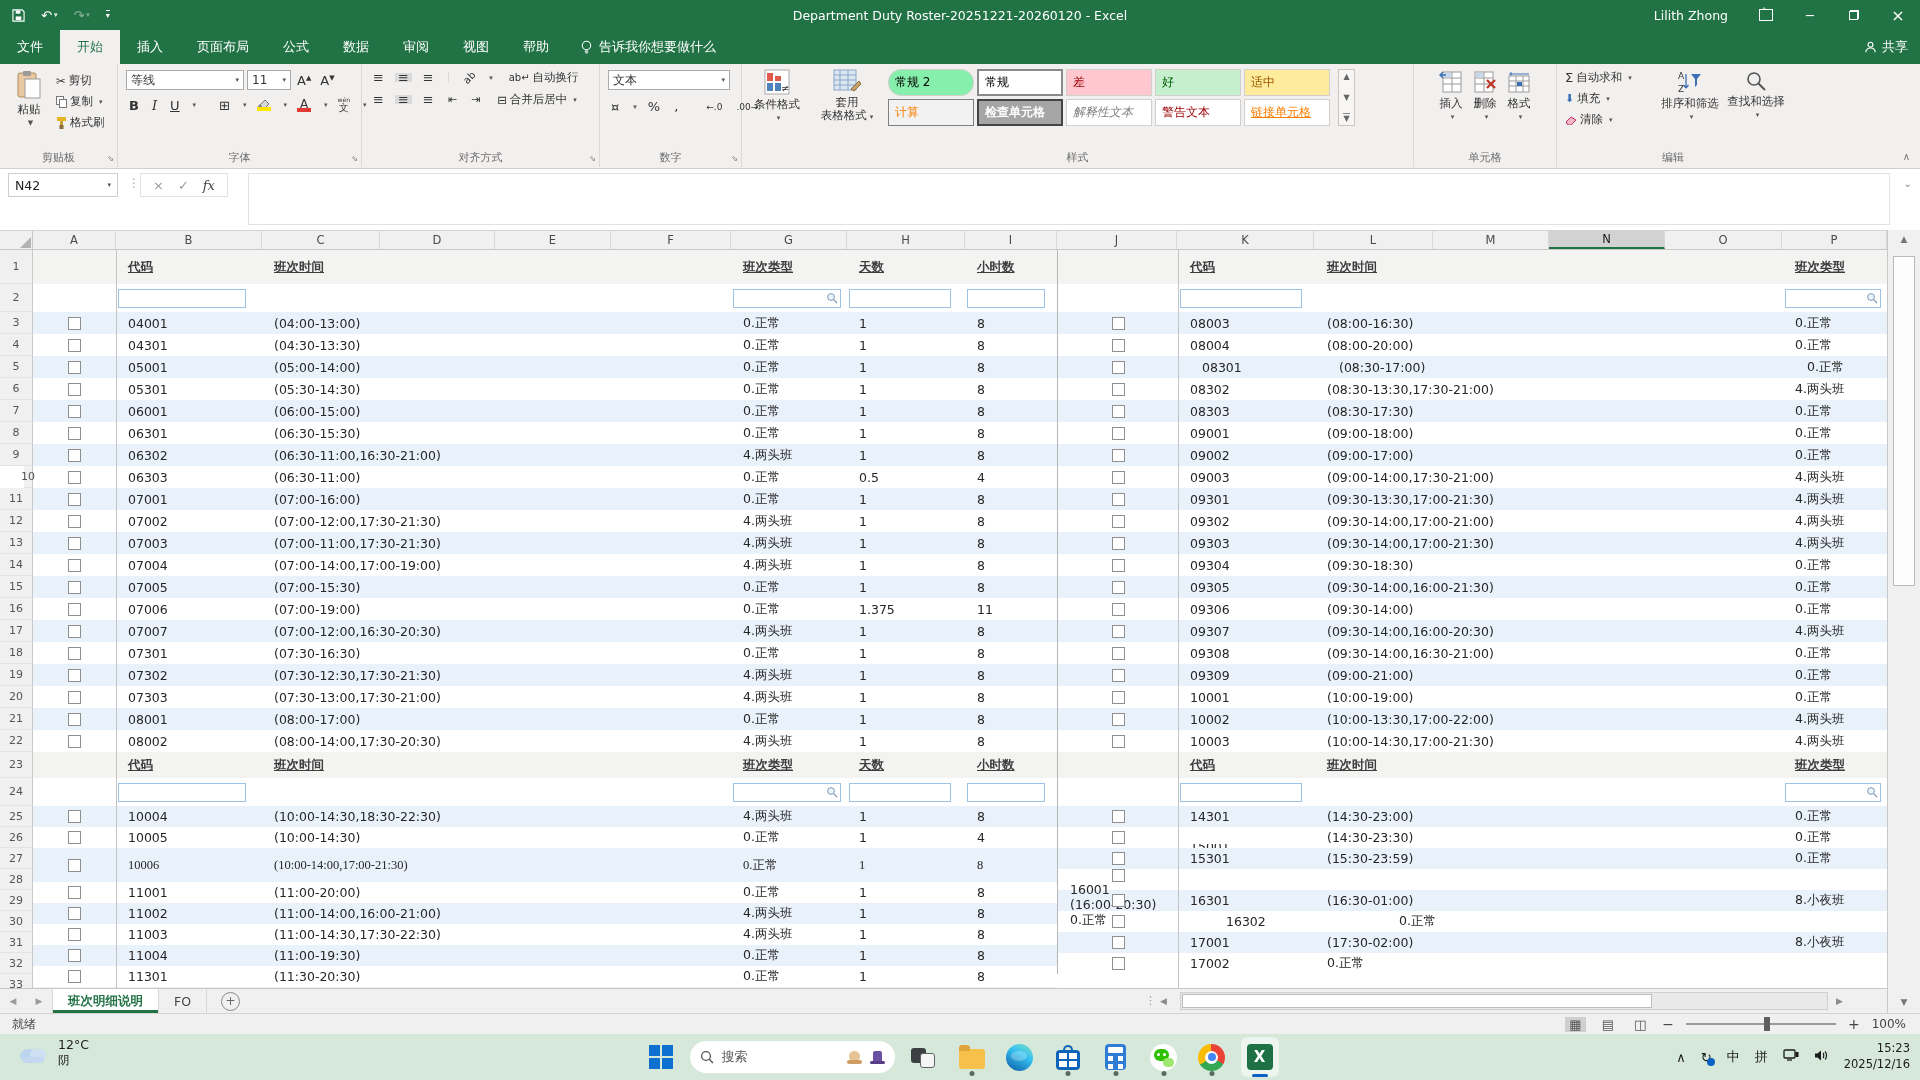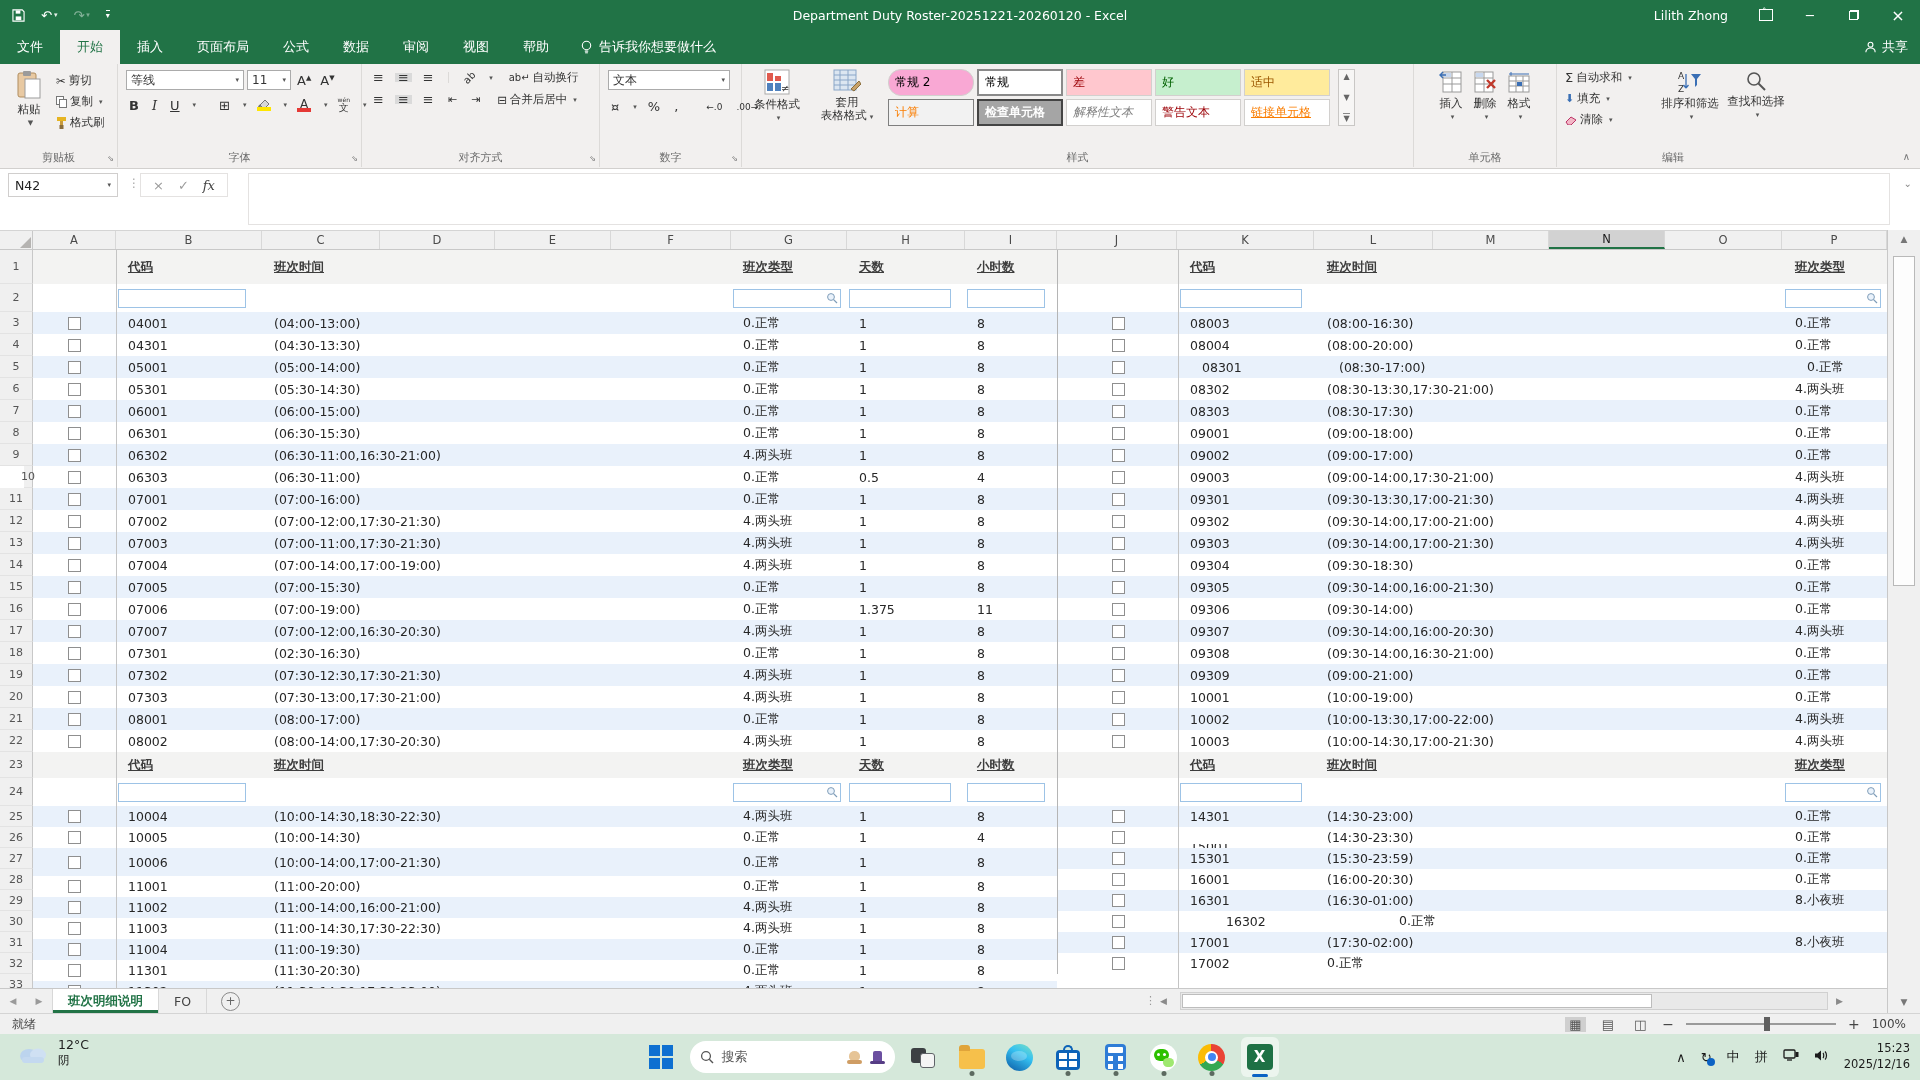--- a/index.html
+++ b/index.html
@@ -370,21 +370,21 @@
       </div>
       <div class="rbtn" style="width:66px;">
         <svg width="28" height="24" viewBox="0 0 28 24">
             <rect x="1" y="1" width="22" height="20" fill="#dce6f1" stroke="#8aa6c8"></rect>
             <path d="M1 6h22M1 11h22M1 16h22M7 1v20M15 1v20" stroke="#8aa6c8" fill="none"></path>
             <path d="M18 20 26 12l2 3-7 7z" fill="#c8a26a" stroke="#8a6d3b"></path>
           </svg>
         <span><span>套用</span><br><span>表格格式</span><span class="caret">▾</span></span>
       </div>
       <div id="gallery">
-          <div class="tile" style="background: #f9a8d4; color: rgb(0, 0, 0); border-radius: 13px;">常规 2</div>
+          <div class="tile" style="background: #86efac; color: rgb(0, 0, 0); border-radius: 13px;">常规 2</div>
           <div class="tile sel" style="background: rgb(255, 255, 255); color: rgb(0, 0, 0);">常规</div>
           <div class="tile" style="background: rgb(255, 199, 206); color: rgb(156, 0, 6);">差</div>
           <div class="tile" style="background: rgb(198, 239, 206); color: rgb(0, 97, 0);">好</div>
           <div class="tile" style="background: rgb(255, 235, 156); color: rgb(156, 87, 0);">适中</div>
           <div class="tile" style="background: rgb(242, 242, 242); color: rgb(250, 125, 0); border: 1px solid rgb(127, 127, 127);">计算</div>
           <div class="tile emph" style="background: rgb(165, 165, 165); color: rgb(255, 255, 255);">检查单元格</div>
           <div class="tile it" style="background: rgb(255, 255, 255); color: rgb(127, 127, 127);">解释性文本</div>
           <div class="tile" style="background: rgb(255, 255, 255); color: rgb(156, 0, 6);">警告文本</div>
           <div class="tile ul" style="background: rgb(255, 255, 255); color: rgb(250, 125, 0);">链接单元格</div>
         </div>
@@ -731,21 +731,21 @@
         <div class="cell" style="width: 469px;">(07:00-12:00,16:30-20:30)</div>
         <div class="cell" style="width: 116px;">4.两头班</div>
         <div class="cell" style="width: 118px;">1</div>
         <div class="cell" style="width: 92px;">8</div>
       </div>
       <div class="srow" style="height: 22px;">
         <div class="cell ctr" style="width: 83px;">
           <span class="cbox"></span>
         </div>
         <div class="cell" style="width: 146px;">07301</div>
-        <div class="cell" style="width: 469px;">(02:30-16:30)</div>
+        <div class="cell" style="width: 469px;">(07:30-16:30)</div>
         <div class="cell" style="width: 116px;">0.正常</div>
         <div class="cell" style="width: 118px;">1</div>
         <div class="cell" style="width: 92px;">8</div>
       </div>
       <div class="srow shade" style="height: 22px;">
         <div class="cell ctr" style="width: 83px;">
           <span class="cbox"></span>
         </div>
         <div class="cell" style="width: 146px;">07302</div>
         <div class="cell" style="width: 469px;">(07:30-12:30,17:30-21:30)</div>
@@ -825,21 +825,21 @@
       <div class="srow" style="height: 21px;">
         <div class="cell ctr" style="width: 83px;">
           <span class="cbox"></span>
         </div>
         <div class="cell" style="width: 146px;">10005</div>
         <div class="cell" style="width: 469px;">(10:00-14:30)</div>
         <div class="cell" style="width: 116px;">0.正常</div>
         <div class="cell" style="width: 118px;">1</div>
         <div class="cell" style="width: 92px;">4</div>
       </div>
-      <div class="srow shade" style="height: 28px;">
+      <div class="srow shade" style="height: 34px; font-family: Liberation Serif, serif;">
         <div class="cell ctr" style="width: 83px;">
           <span class="cbox"></span>
         </div>
         <div class="cell" style="width: 146px;">10006</div>
         <div class="cell" style="width: 469px;">(10:00-14:00,17:00-21:30)</div>
         <div class="cell" style="width: 116px;">0.正常</div>
         <div class="cell" style="width: 118px;">1</div>
         <div class="cell" style="width: 92px;">8</div>
       </div>
       <div class="srow" style="height: 21px;">
@@ -1124,21 +1124,21 @@
         <div class="cell" style="width: 105px;">0.正常</div>
       </div>
       <div class="srow shade" style="height: 21px;">
         <div class="cell ctr" style="width: 120px;">
           <span class="cbox"></span>
         </div>
         <div class="cell" style="width: 137px;">15301</div>
         <div class="cell" style="width: 468px;">(15:30-23:59)</div>
         <div class="cell" style="width: 105px;">0.正常</div>
       </div>
-      <div class="srow" style="height: 21px;">
+      <div class="srow" style="height: 21px; flex-direction: column;">
         <div class="cell ctr" style="width: 120px;">
           <span class="cbox"></span>
         </div>
         <div class="cell" style="width: 137px;">16001</div>
         <div class="cell" style="width: 468px;">(16:00-20:30)</div>
         <div class="cell" style="width: 105px;">0.正常</div>
       </div>
       <div class="srow shade" style="height: 21px;">
         <div class="cell ctr" style="width: 120px;">
           <span class="cbox"></span>

